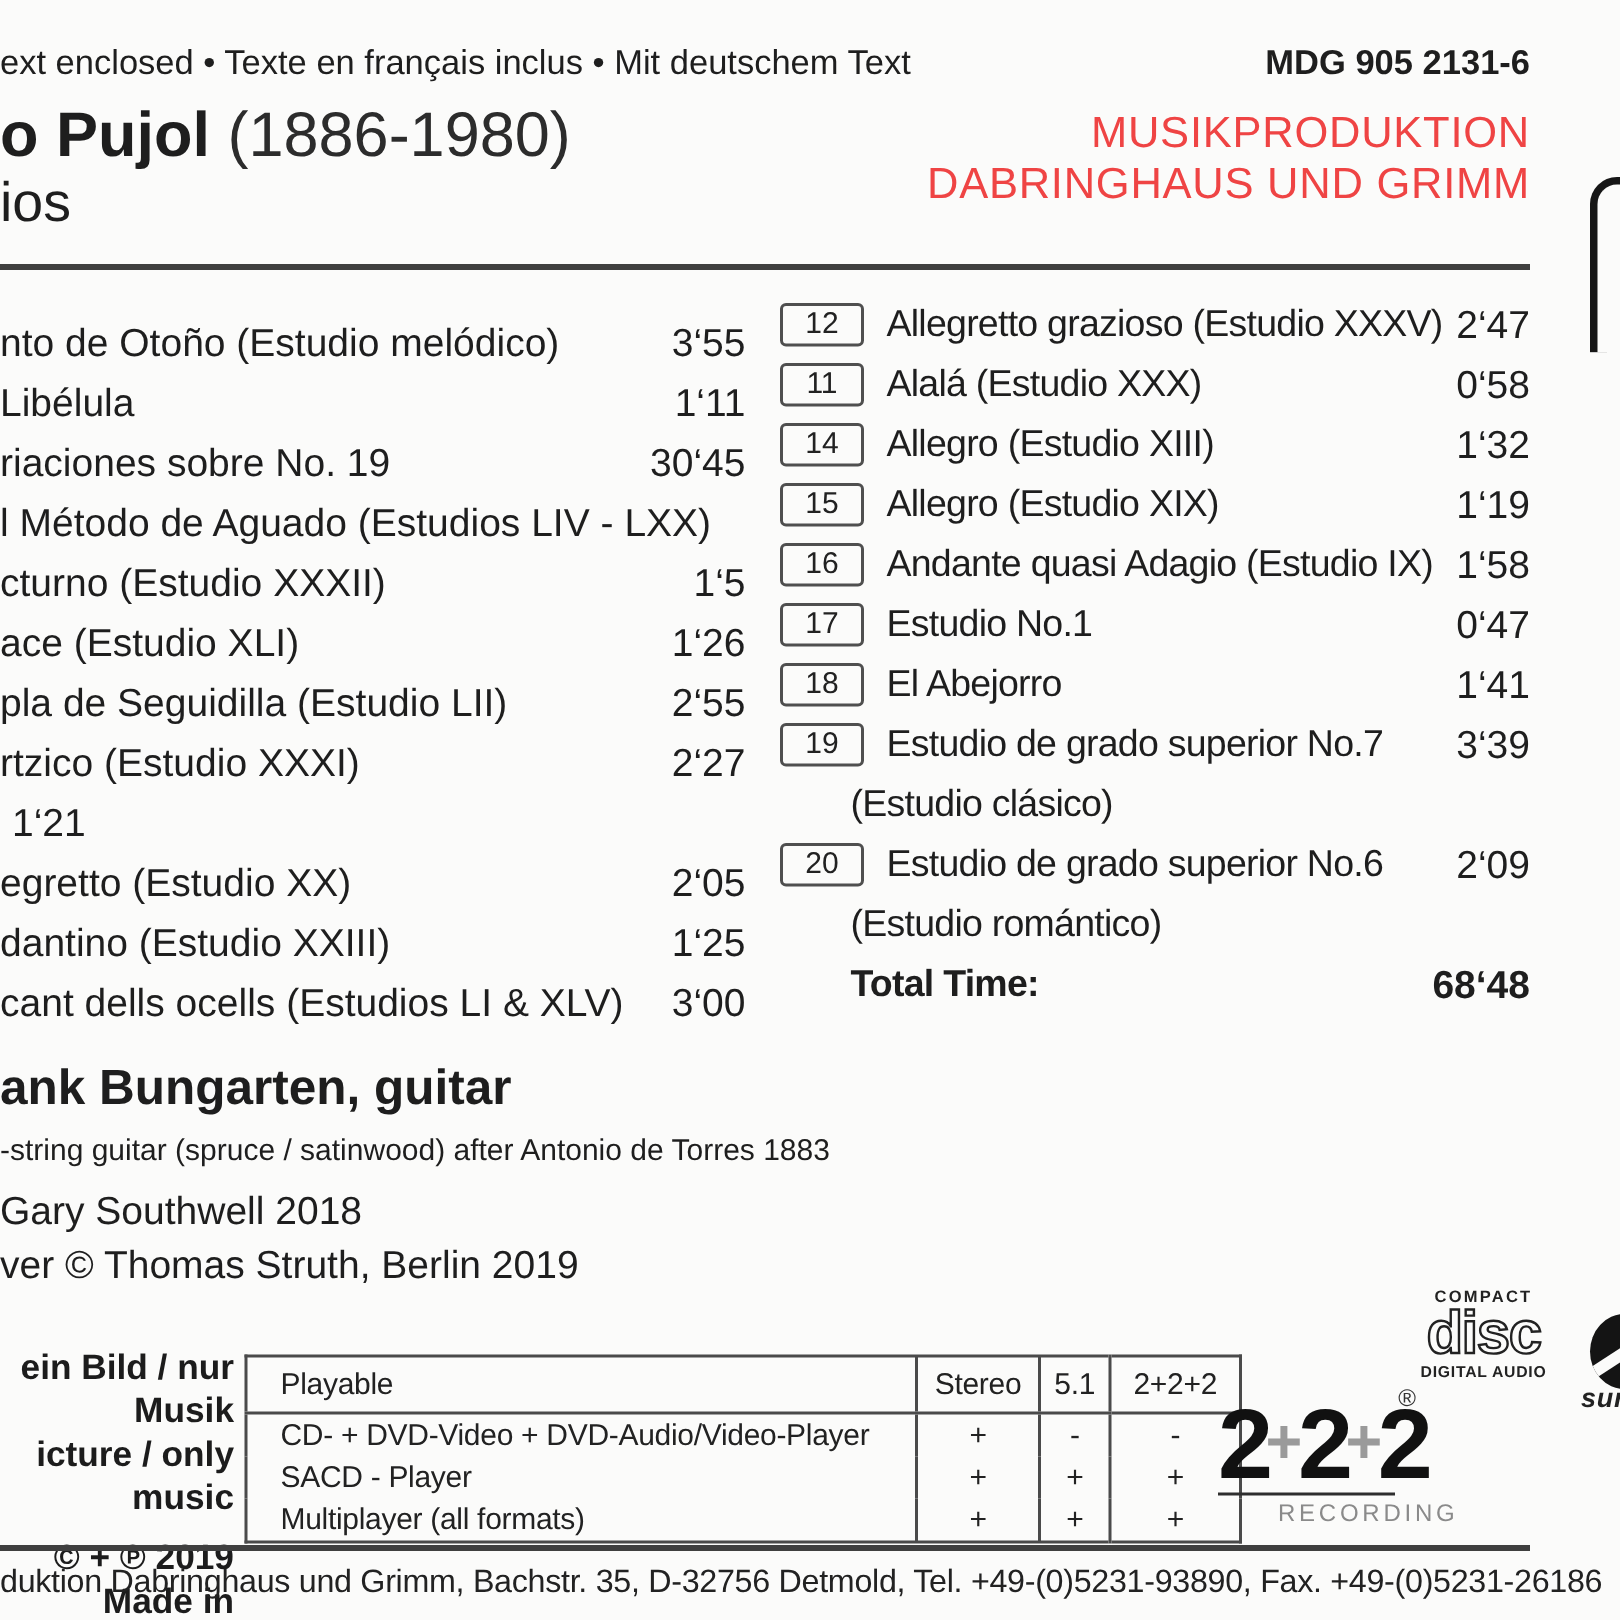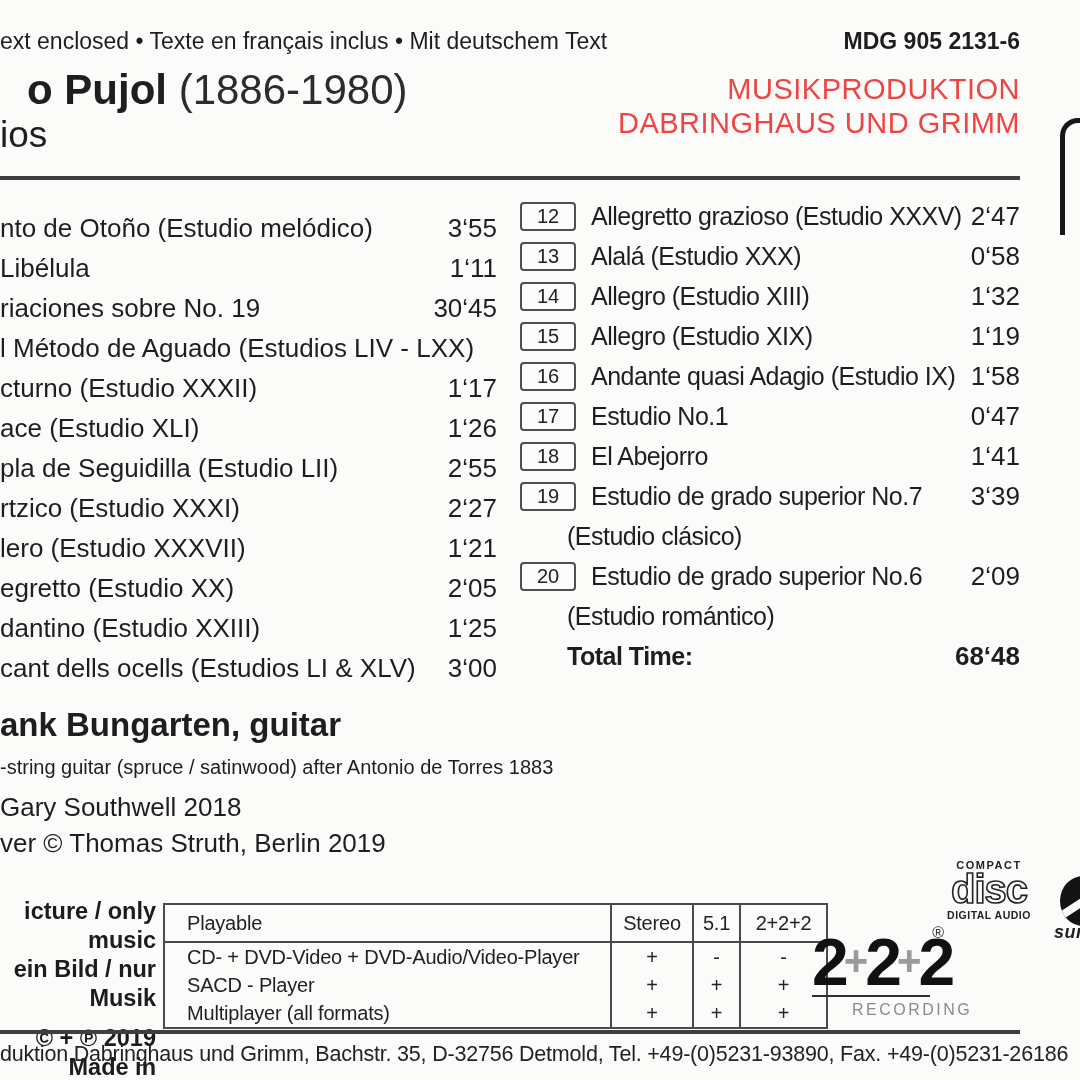--- a/index.html
+++ b/index.html
@@ -9,21 +9,21 @@
     font-family:"Liberation Sans","DejaVu Sans",sans-serif;
   }
   .abs{position:absolute;}
 
   
   .toprow{left:0;top:28px;width:1020px;display:flex;justify-content:space-between;font-size:23px;}
   .catalog{font-weight:bold;}
 
   
   .composer{left:0;top:66px;font-size:42px;white-space:nowrap;}
-  .composer .bold{font-weight:bold;padding-left:27px;}
+  .composer .bold{font-weight:bold;}
   .composer .dates{color:#2c2c2c;}
   .work{left:0;top:114px;font-size:37px;}
   .mdg-label{left:560px;top:72px;width:460px;text-align:right;font-size:29px;line-height:34px;letter-spacing:0.5px;color:#ef4444;}
 
   .rule{left:0;height:3.5px;background:#3f3f3f;width:1020px;}
   .rule1{top:176px;}
   .rule2{top:1030px;}
 
   
   .mdg-partial{left:1060px;top:118px;width:40px;height:112px;
@@ -120,36 +120,35 @@
     <div class="trk">
        <span class="t-title">riaciones sobre No. 19</span>
        <span class="t-time">30‘45</span>
      </div>
     <div class="trk">
        <span class="t-title">l Método de Aguado (Estudios LIV - LXX)</span>
        <span class="t-time"></span>
      </div>
     <div class="trk">
        <span class="t-title">cturno (Estudio XXXII)</span>
-       <span class="t-time">1‘17</span>
+       <span class="t-time">1‘5</span>
      </div>
     <div class="trk">
        <span class="t-title">ace (Estudio XLI)</span>
        <span class="t-time">1‘26</span>
      </div>
     <div class="trk">
        <span class="t-title">pla de Seguidilla (Estudio LII)</span>
        <span class="t-time">2‘55</span>
      </div>
     <div class="trk">
        <span class="t-title">rtzico (Estudio XXXI)</span>
        <span class="t-time">2‘27</span>
      </div>
     <div class="trk">
-       <span class="t-title">lero (Estudio XXXVII)</span>
        <span class="t-time">1‘21</span>
      </div>
     <div class="trk">
        <span class="t-title">egretto (Estudio XX)</span>
        <span class="t-time">2‘05</span>
      </div>
     <div class="trk">
        <span class="t-title">dantino (Estudio XXIII)</span>
        <span class="t-time">1‘25</span>
      </div>
@@ -158,21 +157,21 @@
        <span class="t-time">3‘00</span>
      </div>
   </div>
 <div class="abs tracks-right" id="tracks-right">
     <div class="trk">
        <span class="num-box">12</span>
        <span class="t-title">Allegretto grazioso (Estudio XXXV)</span>
        <span class="t-time">2‘47</span>
      </div>
     <div class="trk">
-       <span class="num-box">13</span>
+       <span class="num-box">11</span>
        <span class="t-title">Alalá (Estudio XXX)</span>
        <span class="t-time">0‘58</span>
      </div>
     <div class="trk">
        <span class="num-box">14</span>
        <span class="t-title">Allegro (Estudio XIII)</span>
        <span class="t-time">1‘32</span>
      </div>
     <div class="trk">
        <span class="num-box">15</span>
@@ -221,22 +220,22 @@
 <div class="abs maker">Gary Southwell 2018</div>
 <div class="abs coverline">ver © Thomas Struth, Berlin 2019</div>
 
 <div class="abs cd-logo">
   <div class="cd-top">COMPACT</div>
   <div class="cd-main">disc</div>
   <div class="cd-bottom">DIGITAL AUDIO</div>
 </div>
 
 <div class="abs release">
+  <div>ein Bild / nur Musik</div>
   <div>icture / only music</div>
-  <div>ein Bild / nur Musik</div>
   <div class="gap">© + ℗ 2019</div>
   <div>Made in Germany</div>
 </div>
 
 <table class="abs ptable" id="ptable">
     <tbody>
       <tr>
         <th class="lbl c1">Playable</th>
         <th class="val c2">Stereo</th>
         <th class="val c3">5.1</th>

